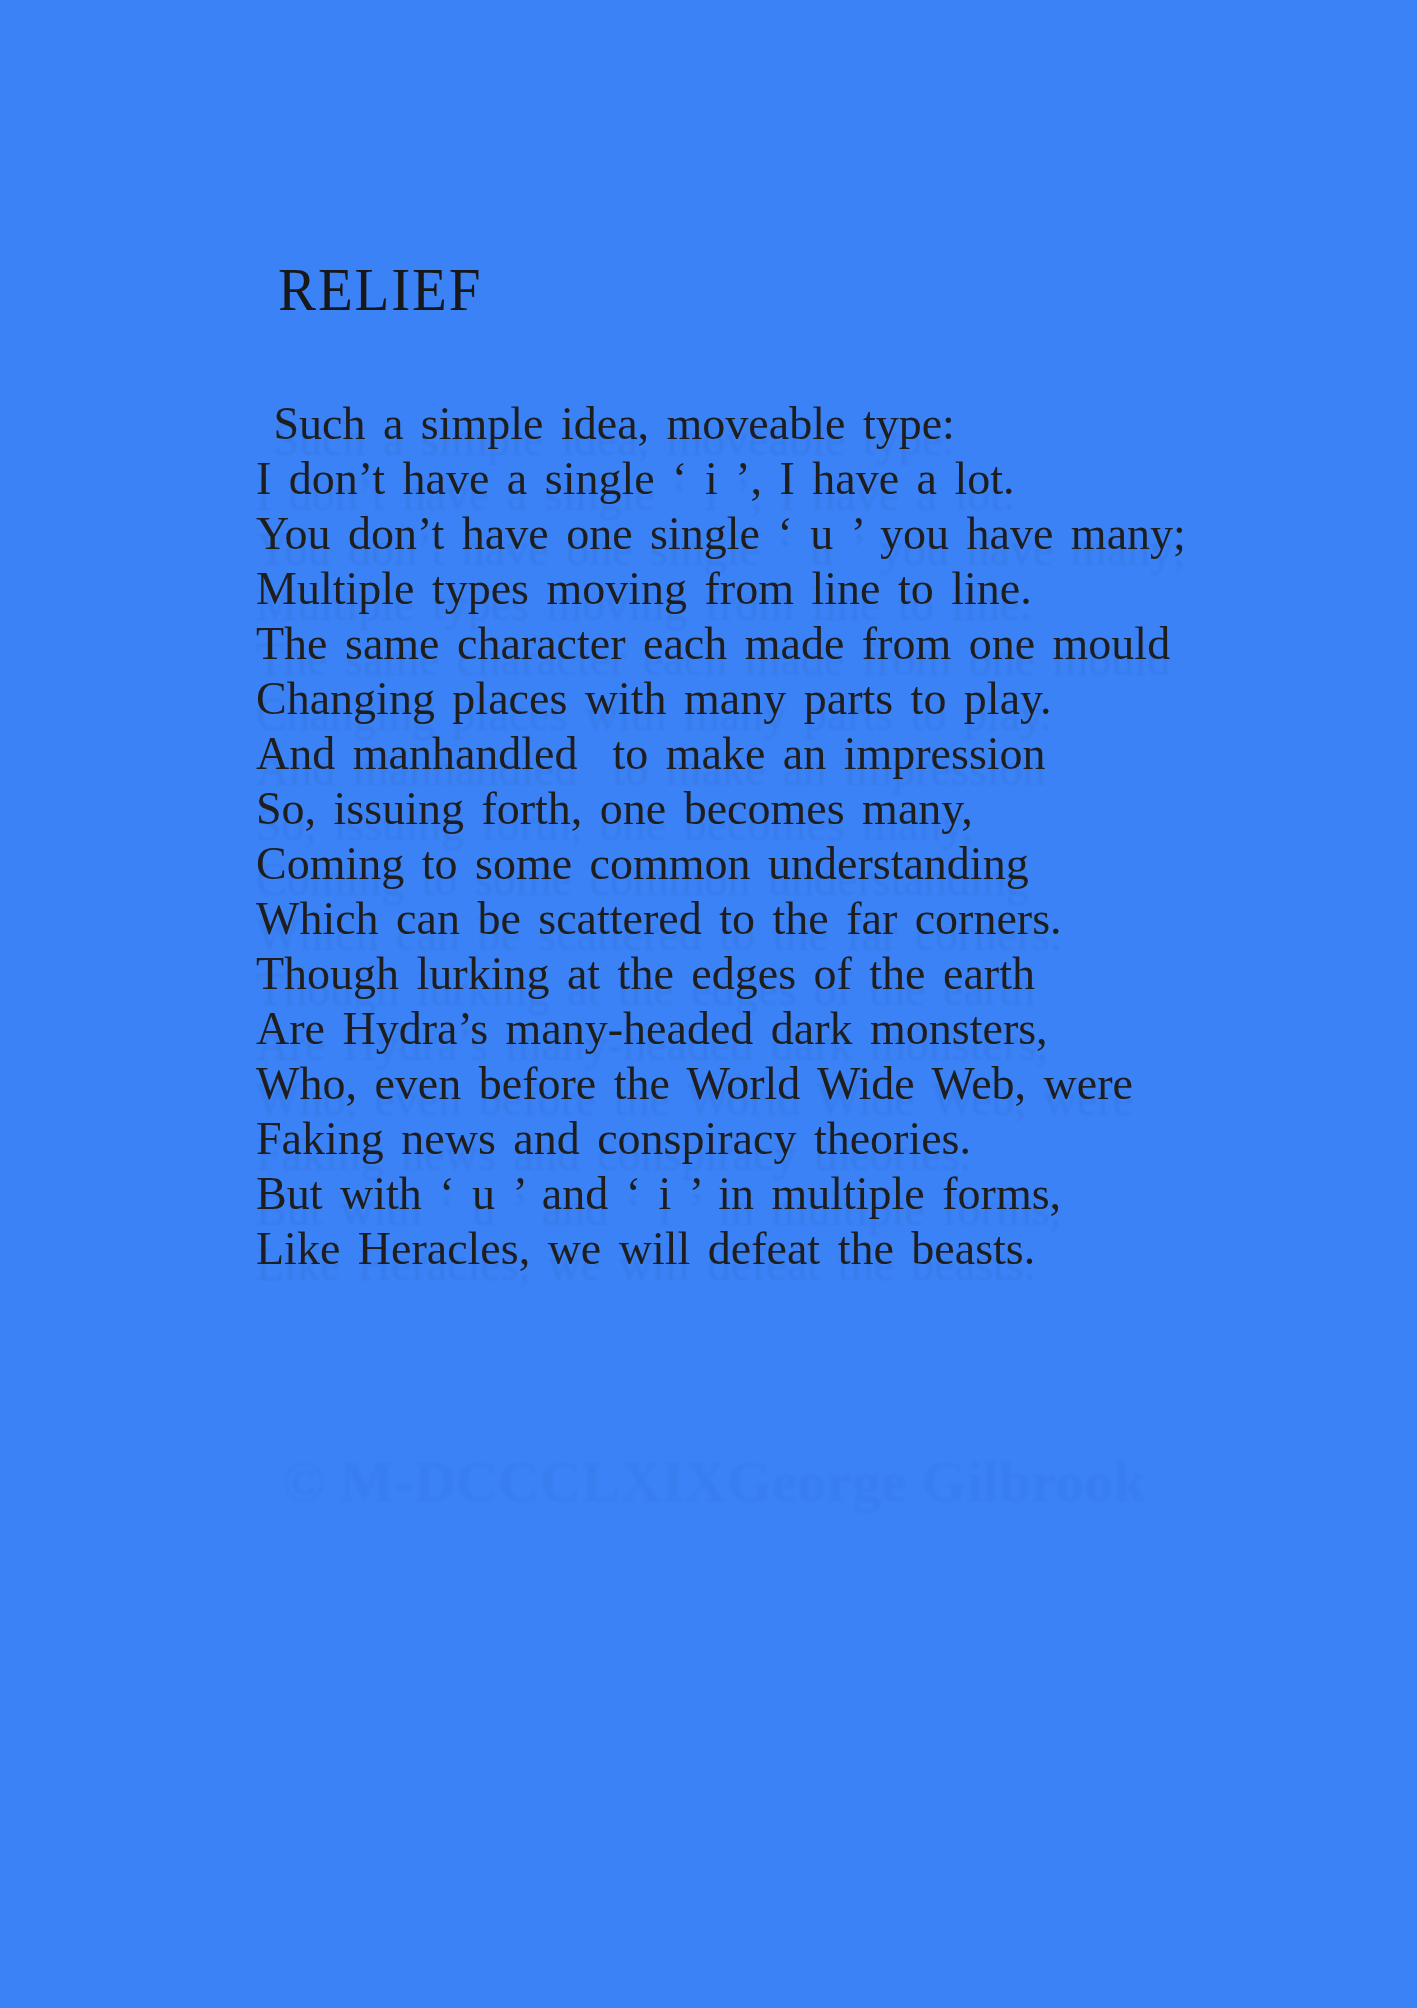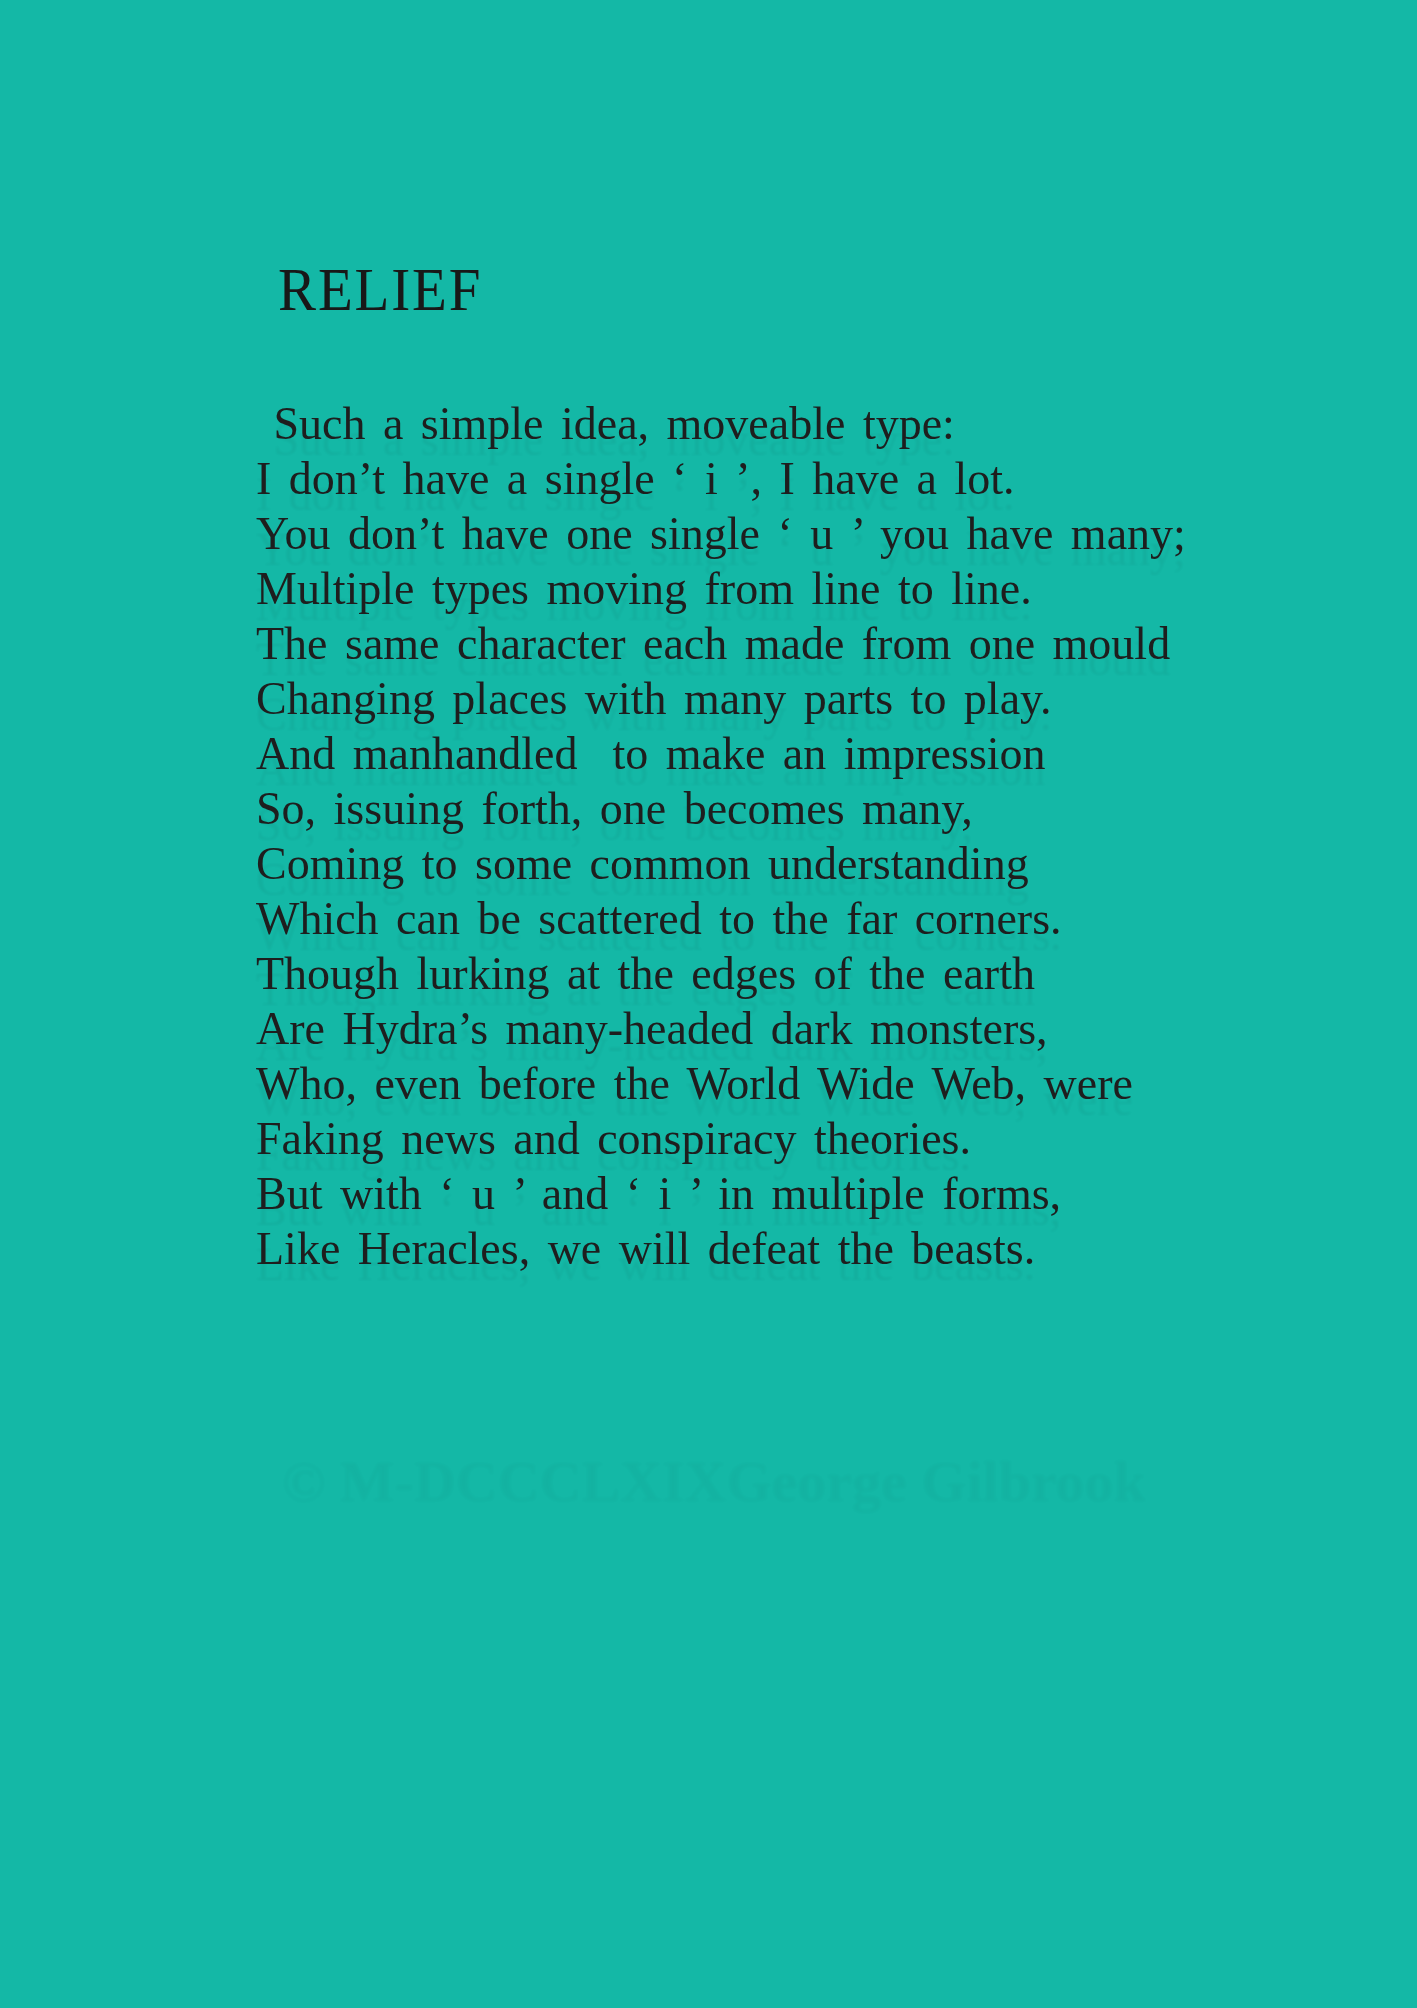--- a/index.html
+++ b/index.html
@@ -4,21 +4,21 @@
 <style>
   html, body {
     margin: 0;
     padding: 0;
     background: #ffffff;
   }
   .page {
     position: relative;
     width: 1417px;
     height: 2008px;
-    background: #14b8a6;
+    background: #3b82f6;
     overflow: hidden;
     font-family: "Liberation Serif", "DejaVu Serif", serif;
     color: #1f1f1f;
   }
   .title {
     position: absolute;
     left: 278px;
     top: 258px;
     font-size: 62px;
     line-height: 1;

